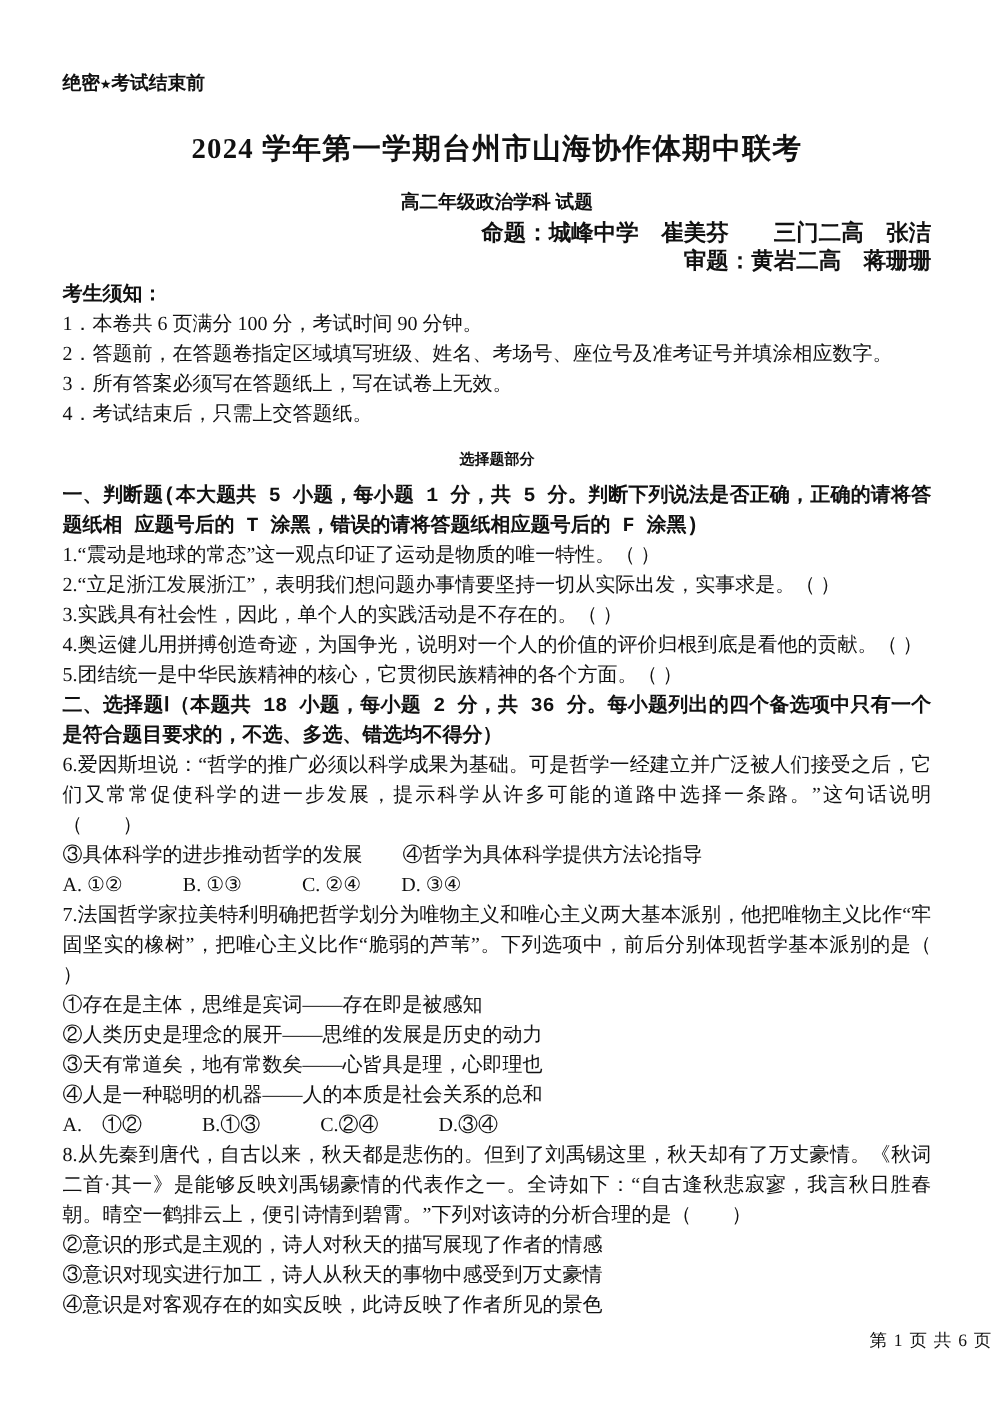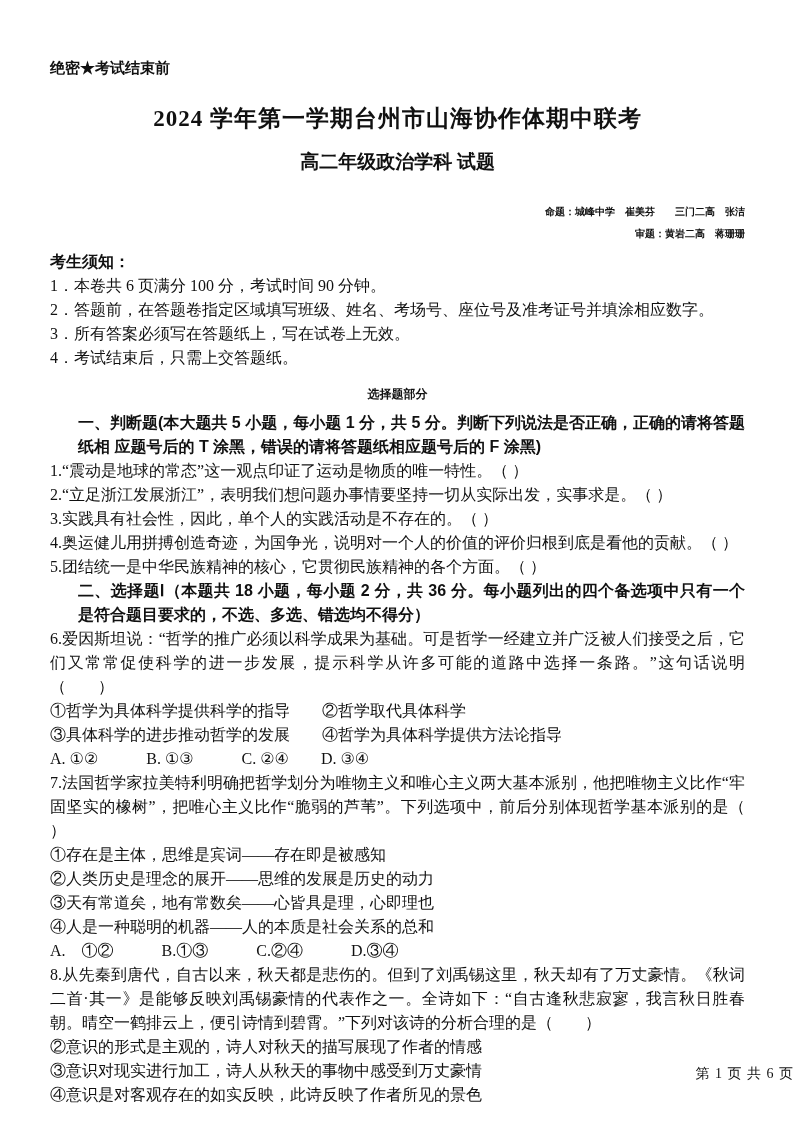--- a/index.html
+++ b/index.html
@@ -14,55 +14,54 @@
     box-sizing: border-box;
     background: #ffffff;
     color: #111111;
     padding: 58px 49px 0 50px;
     font-family: "Liberation Serif", "DejaVu Serif", serif;
     font-size: 16px;
     line-height: 24px;
     overflow: hidden;
   }
   .bold { font-weight: 700; }
-  .sans { font-family: Liberation Sans, sans-serif; }
+  .sans { font-family: Liberation Mono, monospace; }
   .center { text-align: center; }
   .right { text-align: right; }
   .justify { text-align: justify; }
   .security {
     font-size: 15px;
     line-height: 20px;
   }
   .title {
     font-size: 23px;
     line-height: 32px;
     margin-top: 25px;
     letter-spacing: 1px;
   }
   .subtitle {
-    font-size: 19px;
+    font-size: 15px;
     line-height: 26px;
     margin-top: 14px;
   }
   .byline {
-    font-size: 10px;
+    font-size: 18px;
     line-height: 22px;
-    margin-top: 26px;
+    margin-top: 0;
   }
   .notice-block { margin-top: 5px; }
   .part-title {
     font-size: 12px;
     line-height: 30px;
     margin-top: 9px;
     margin-bottom: 2px;
   }
   .sec-head {
     font-size: 16px;
     line-height: 24px;
-    margin-left: 28px;
   }
   .line { min-height: 24px; }
   .footer {
     position: absolute;
     left: 0;
     right: 0;
     top: 1064px;
     text-align: right;
     font-size: 14px;
     line-height: 20px;
@@ -102,21 +101,20 @@
     <div class="line">2.“立足浙江发展浙江”，表明我们想问题办事情要坚持一切从实际出发，实事求是。（ ）</div>
     <div class="line">3.实践具有社会性，因此，单个人的实践活动是不存在的。（ ）</div>
     <div class="line">4.奥运健儿用拼搏创造奇迹，为国争光，说明对一个人的价值的评价归根到底是看他的贡献。（ ）</div>
     <div class="line">5.团结统一是中华民族精神的核心，它贯彻民族精神的各个方面。（ ）</div>
   </div>
 
   <div class="sec-head bold sans justify">二、选择题Ⅰ（本题共 18 小题，每小题 2 分，共 36 分。每小题列出的四个备选项中只有一个是符合题目要求的，不选、多选、错选均不得分）</div>
 
   <div>
     <div class="justify">6.爱因斯坦说：“哲学的推广必须以科学成果为基础。可是哲学一经建立并广泛被人们接受之后，它们又常常促使科学的进一步发展，提示科学从许多可能的道路中选择一条路。”这句话说明（　　）</div>
-    <div class="line">①哲学为具体科学提供科学的指导　　②哲学取代具体科学</div>
     <div class="line">③具体科学的进步推动哲学的发展　　④哲学为具体科学提供方法论指导</div>
     <div class="line">A. ①②　　　B. ①③　　　C. ②④　　D. ③④</div>
   </div>
 
   <div>
     <div class="justify">7.法国哲学家拉美特利明确把哲学划分为唯物主义和唯心主义两大基本派别，他把唯物主义比作“牢固坚实的橡树”，把唯心主义比作“脆弱的芦苇”。下列选项中，前后分别体现哲学基本派别的是（ ）</div>
     <div class="line">①存在是主体，思维是宾词——存在即是被感知</div>
     <div class="line">②人类历史是理念的展开——思维的发展是历史的动力</div>
     <div class="line">③天有常道矣，地有常数矣——心皆具是理，心即理也</div>
     <div class="line">④人是一种聪明的机器——人的本质是社会关系的总和</div>

